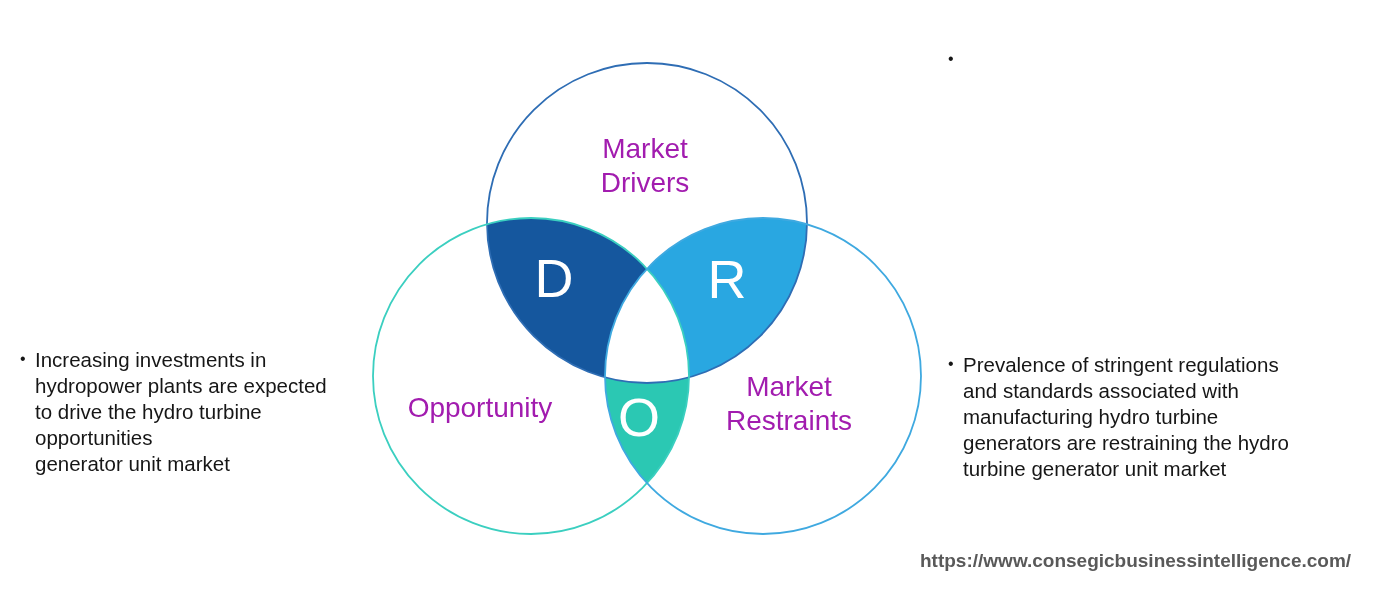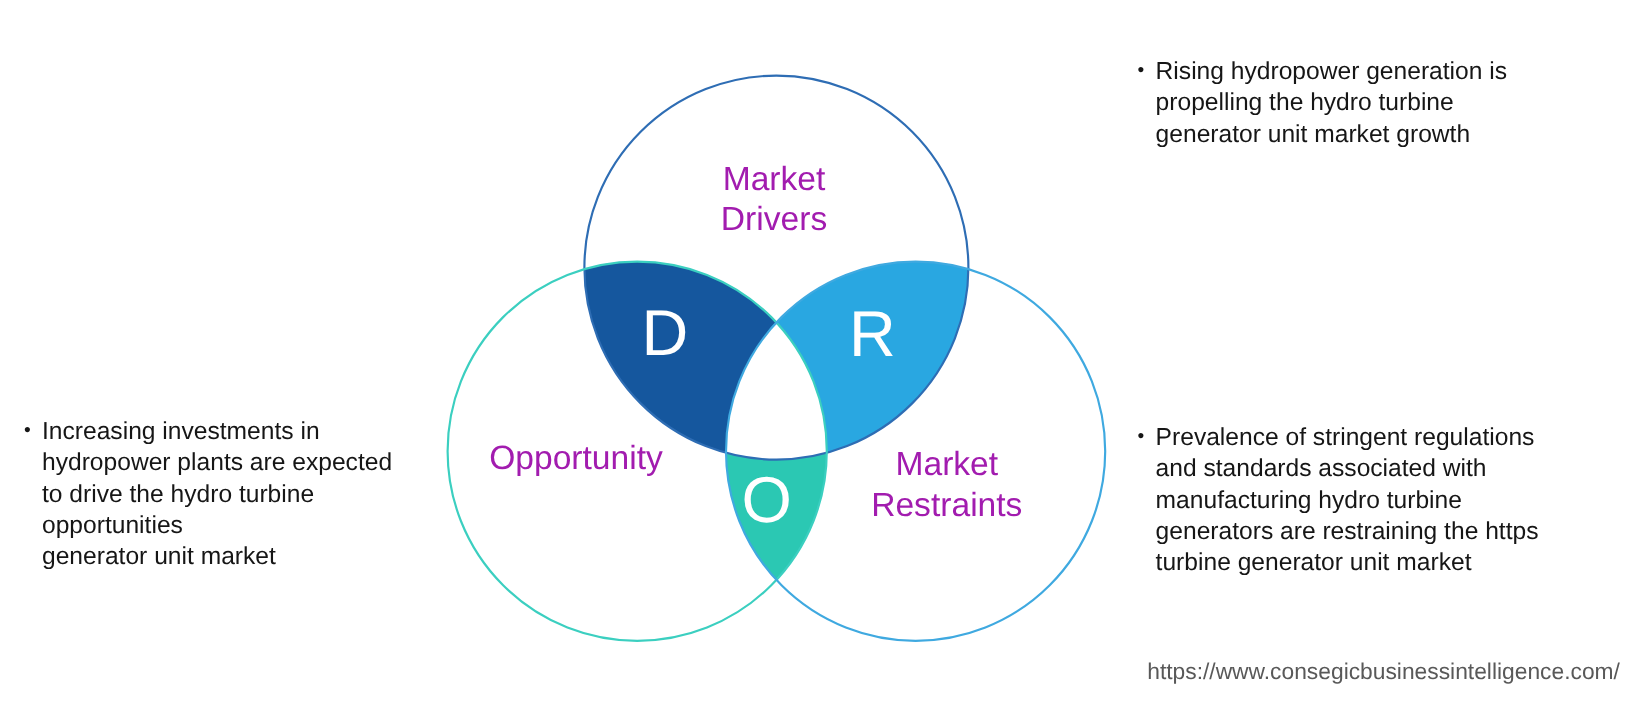--- a/index.html
+++ b/index.html
@@ -67,57 +67,52 @@
     <circle cx="647" cy="223" r="160" fill="none" stroke-width="1.8" stroke="#2E6DB4"></circle>
     <circle cx="531" cy="376" r="158" fill="none" stroke-width="1.8" stroke="#3BCFC0"></circle>
     <circle cx="763" cy="376" r="158" fill="none" stroke-width="1.8" stroke="#3FA9E0"></circle>
   </svg>
 
   <div class="overlay circle-label" style="left:645px; top:166px;">
     <div>Market</div>
     <div>Drivers</div>
   </div>
 
-  <div class="overlay circle-label" style="left:480px; top:382px;text-align:right;">Opportunity</div>
+  <div class="overlay circle-label" style="left:480px; top:408px;text-align:right;">Opportunity</div>
 
   <div class="overlay circle-label" style="left:789px; top:404px;">
     <div>Market</div>
     <div>Restraints</div>
   </div>
 
   <div class="overlay letter" style="left:554px; top:278px;">D</div>
   <div class="overlay letter" style="left:727px; top:279px;">R</div>
   <div class="overlay letter" style="left:639px; top:417px;">O</div>
 
   <div class="overlay bullet" style="left:948px; top:47px; width:360px;">
     <span class="dot">•</span>
-    <div>
-      <div class="bullet-line">Rising hydropower generation is</div>
-      <div class="bullet-line">propelling the hydro turbine</div>
-      <div class="bullet-line">generator unit market growth</div>
-    </div>
   </div>
 
   <div class="overlay bullet" style="left:20px; top:347px; width:350px;">
     <span class="dot">•</span>
     <div>
       <div class="bullet-line">Increasing investments in</div>
       <div class="bullet-line">hydropower plants are expected</div>
       <div class="bullet-line">to drive the hydro turbine</div>
       <div class="bullet-line">opportunities</div>
       <div class="bullet-line">generator unit market</div>
     </div>
   </div>
 
   <div class="overlay bullet" style="left:948px; top:352px; width:400px;">
     <span class="dot">•</span>
     <div>
       <div class="bullet-line">Prevalence of stringent regulations</div>
       <div class="bullet-line">and standards associated with</div>
       <div class="bullet-line">manufacturing hydro turbine</div>
-      <div class="bullet-line">generators are restraining the https</div>
+      <div class="bullet-line">generators are restraining the hydro</div>
       <div class="bullet-line">turbine generator unit market</div>
     </div>
   </div>
 
-  <div class="url-text" style="left:956px; top:550px;">https://www.consegicbusinessintelligence.com/</div>
+  <div class="url-text" style="left:920px; top:550px;font-weight:bold;">https://www.consegicbusinessintelligence.com/</div>
 
 </div>
 
 </body></html>

